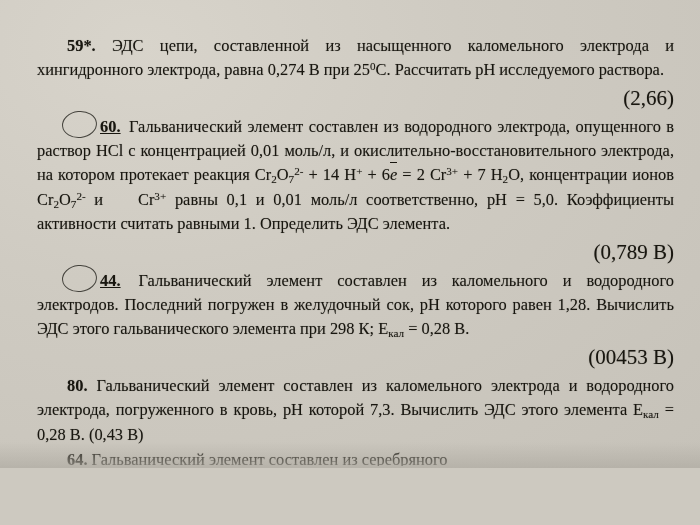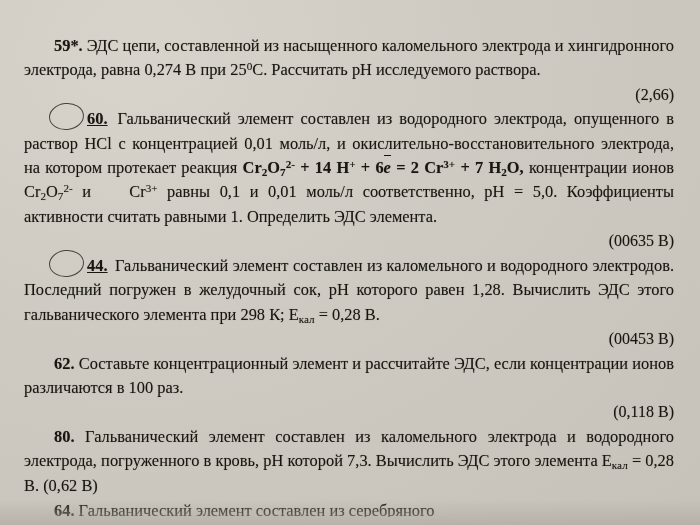--- a/index.html
+++ b/index.html
@@ -9,25 +9,25 @@
   body {
     width: 700px;
     height: 525px;
     overflow: hidden;
     background: #cdc9c0;
     font-family: "Liberation Serif", serif;
   }
   .page {
     position: relative;
     width: 700px;
-    height: 525px;
+    height: 468px;
     background:
       radial-gradient(ellipse at 20% 10%, #d8d4cb 0%, #cfcbc2 40%, #c6c2b9 100%);
     box-sizing: border-box;
-    padding: 34px 26px 0 24px;
+    padding: 34px 26px 0 37px;
     color: #18160f;
   }
   .page::after {
     content: "";
     position: absolute;
     left: 0; right: 0; bottom: 0;
     height: 26px;
     background: linear-gradient(to bottom, rgba(196,192,184,0) 0%, rgba(176,172,163,0.75) 100%);
     pointer-events: none;
   }
@@ -60,21 +60,21 @@
     border: 1.6px solid #2b2a24;
     border-radius: 50%;
     transform: rotate(-6deg);
     opacity: 0.85;
     pointer-events: none;
   }
   .ans {
     display: block;
     text-align: right;
     text-indent: 0;
-    font-size: 16px;
+    font-size: 21px;
   }
   .inline-ans { white-space: nowrap; }
   sub {
     font-size: 0.68em;
     vertical-align: -0.28em;
   }
   sup {
     font-size: 0.68em;
     vertical-align: 0.42em;
   }
@@ -86,56 +86,51 @@
     content: "";
     position: absolute;
     left: 0; right: 0;
     top: -0.18em;
     border-top: 1.4px solid #18160f;
   }
   .lastline {
     overflow: hidden;
     height: 18px;
   }
-  .nowrap { white-space: nowrap; font-weight: bold; }
+  .nowrap { white-space: nowrap; }
 </style>
 </head>
 <body>
 
 <div class="page">
 
   <p class="para indent">
     <span class="num">59*.</span>
     <span>ЭДС цепи, составленной из насыщенного каломельного электрода и хингидронного электрода, равна 0,274 В при 25</span><sup>0</sup><span>C. Рассчитать pH исследуемого раствора.</span>
     <span class="ans">(2,66)</span>
   </p>
 
   <p class="para indent">
     <span class="num circled">60.</span>
     <span>Гальванический элемент составлен из водородного электрода, опущенного в раствор HCl с концентрацией 0,01 моль/л, и окислительно-восстановительного электрода, на котором протекает реакция</span>
     <span class="nowrap">Cr<sub>2</sub>O<sub>7</sub><sup>2-</sup> + 14 H<sup>+</sup> + 6<span class="ebar">e</span> = 2 Cr<sup>3+</sup> + 7 H<sub>2</sub>O,</span>
     <span>концентрации ионов Cr<sub>2</sub>O<sub>7</sub><sup>2-</sup> и&nbsp;&nbsp;&nbsp; Cr<sup>3+</sup> равны 0,1 и 0,01 моль/л соответственно, pH = 5,0. Коэффициенты активности считать равными 1. Определить ЭДС элемента.</span>
-    <span class="ans">(00635 В)</span>
+    <span class="ans">(0,789 В)</span>
   </p>
 
   <p class="para indent">
     <span class="num circled">44.</span>
     <span>Гальванический элемент составлен из каломельного и водородного электродов. Последний погружен в желудочный сок, pH которого равен 1,28. Вычислить ЭДС этого гальванического элемента при 298 К; Е<sub>кал</sub> = 0,28 В.</span>
     <span class="ans">(00453 В)</span>
   </p>
 
-  <p class="para indent">
-    <span class="num">62.</span>
-    <span>Составьте концентрационный элемент и рассчитайте ЭДС, если концентрации ионов различаются в 100 раз.</span>
-    <span class="ans">(0,118 В)</span>
-  </p>
 
   <p class="para indent">
     <span class="num">80.</span>
-    <span>Гальванический элемент составлен из каломельного электрода и водородного электрода, погруженного в кровь, pH которой 7,3. Вычислить ЭДС этого элемента Е<sub>кал</sub> = 0,28 В. <span class="inline-ans">(0,62 В)</span></span>
+    <span>Гальванический элемент составлен из каломельного электрода и водородного электрода, погруженного в кровь, pH которой 7,3. Вычислить ЭДС этого элемента Е<sub>кал</sub> = 0,28 В. <span class="inline-ans">(0,43 В)</span></span>
   </p>
 
   <p class="para indent lastline">
     <span class="num">64.</span>
     <span>Гальванический элемент составлен из серебряного</span>
   </p>
 
 </div>
 
 </body></html>

